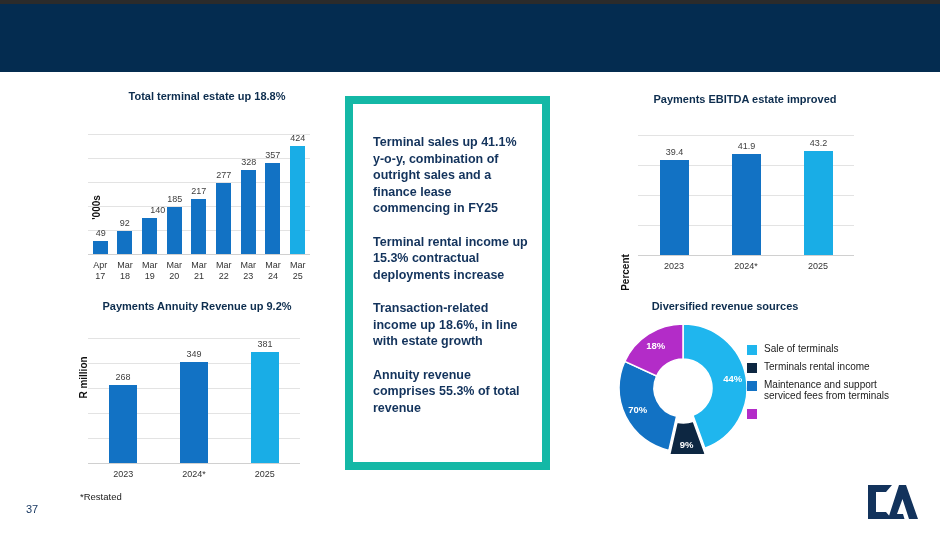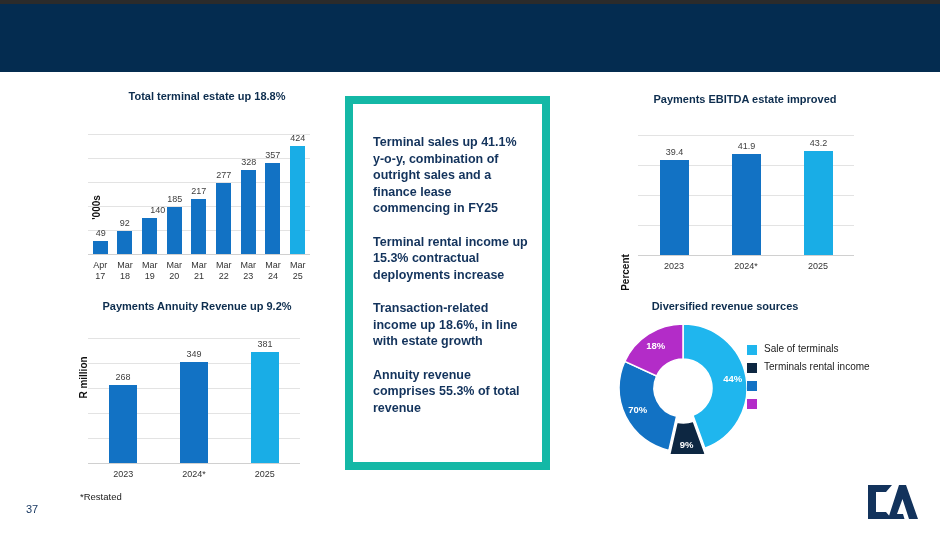--- a/index.html
+++ b/index.html
@@ -311,20 +311,21 @@
         <div class="legend-row">
           <span class="legend-swatch" style="background: rgb(31, 182, 238);"></span>
           <span class="legend-text">Sale of terminals</span>
         </div>
         <div class="legend-row">
           <span class="legend-swatch" style="background: rgb(13, 39, 66);"></span>
           <span class="legend-text">Terminals rental income</span>
         </div>
         <div class="legend-row">
           <span class="legend-swatch" style="background: rgb(18, 114, 196);"></span>
+          <span class="legend-text">Maintenance and support serviced fees from terminals</span>
         </div>
         <div class="legend-row">
           <span class="legend-swatch" style="background: rgb(179, 44, 200);"></span>
         </div>
       </div>
   </div>
 
   <div id="page-number">37</div>
   <div id="brand-logo">
     <svg width="52" height="38" viewBox="0 0 52 38">

